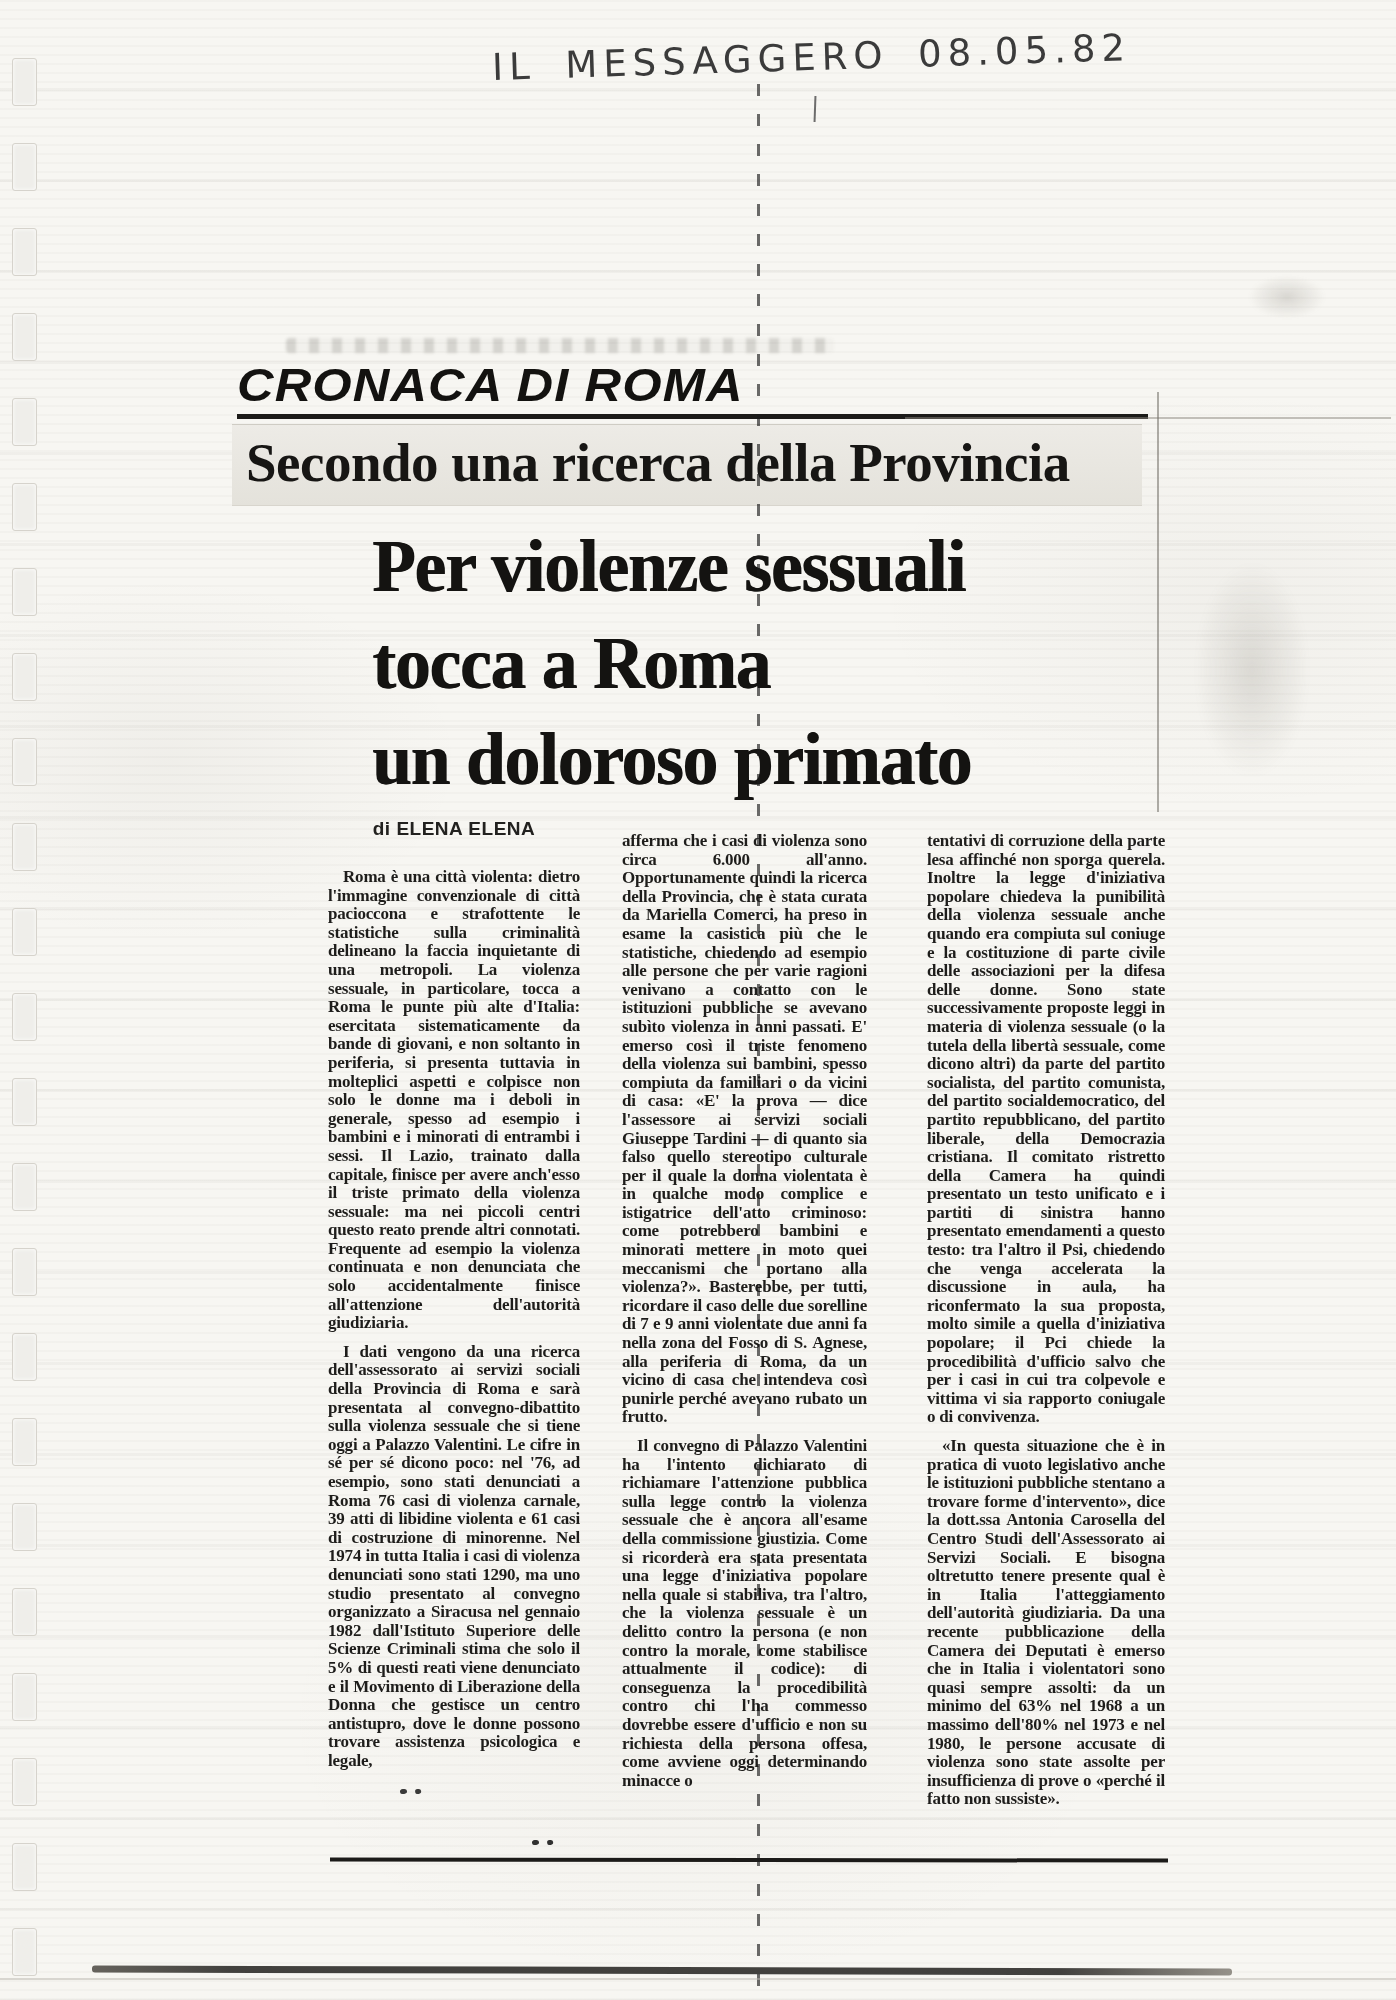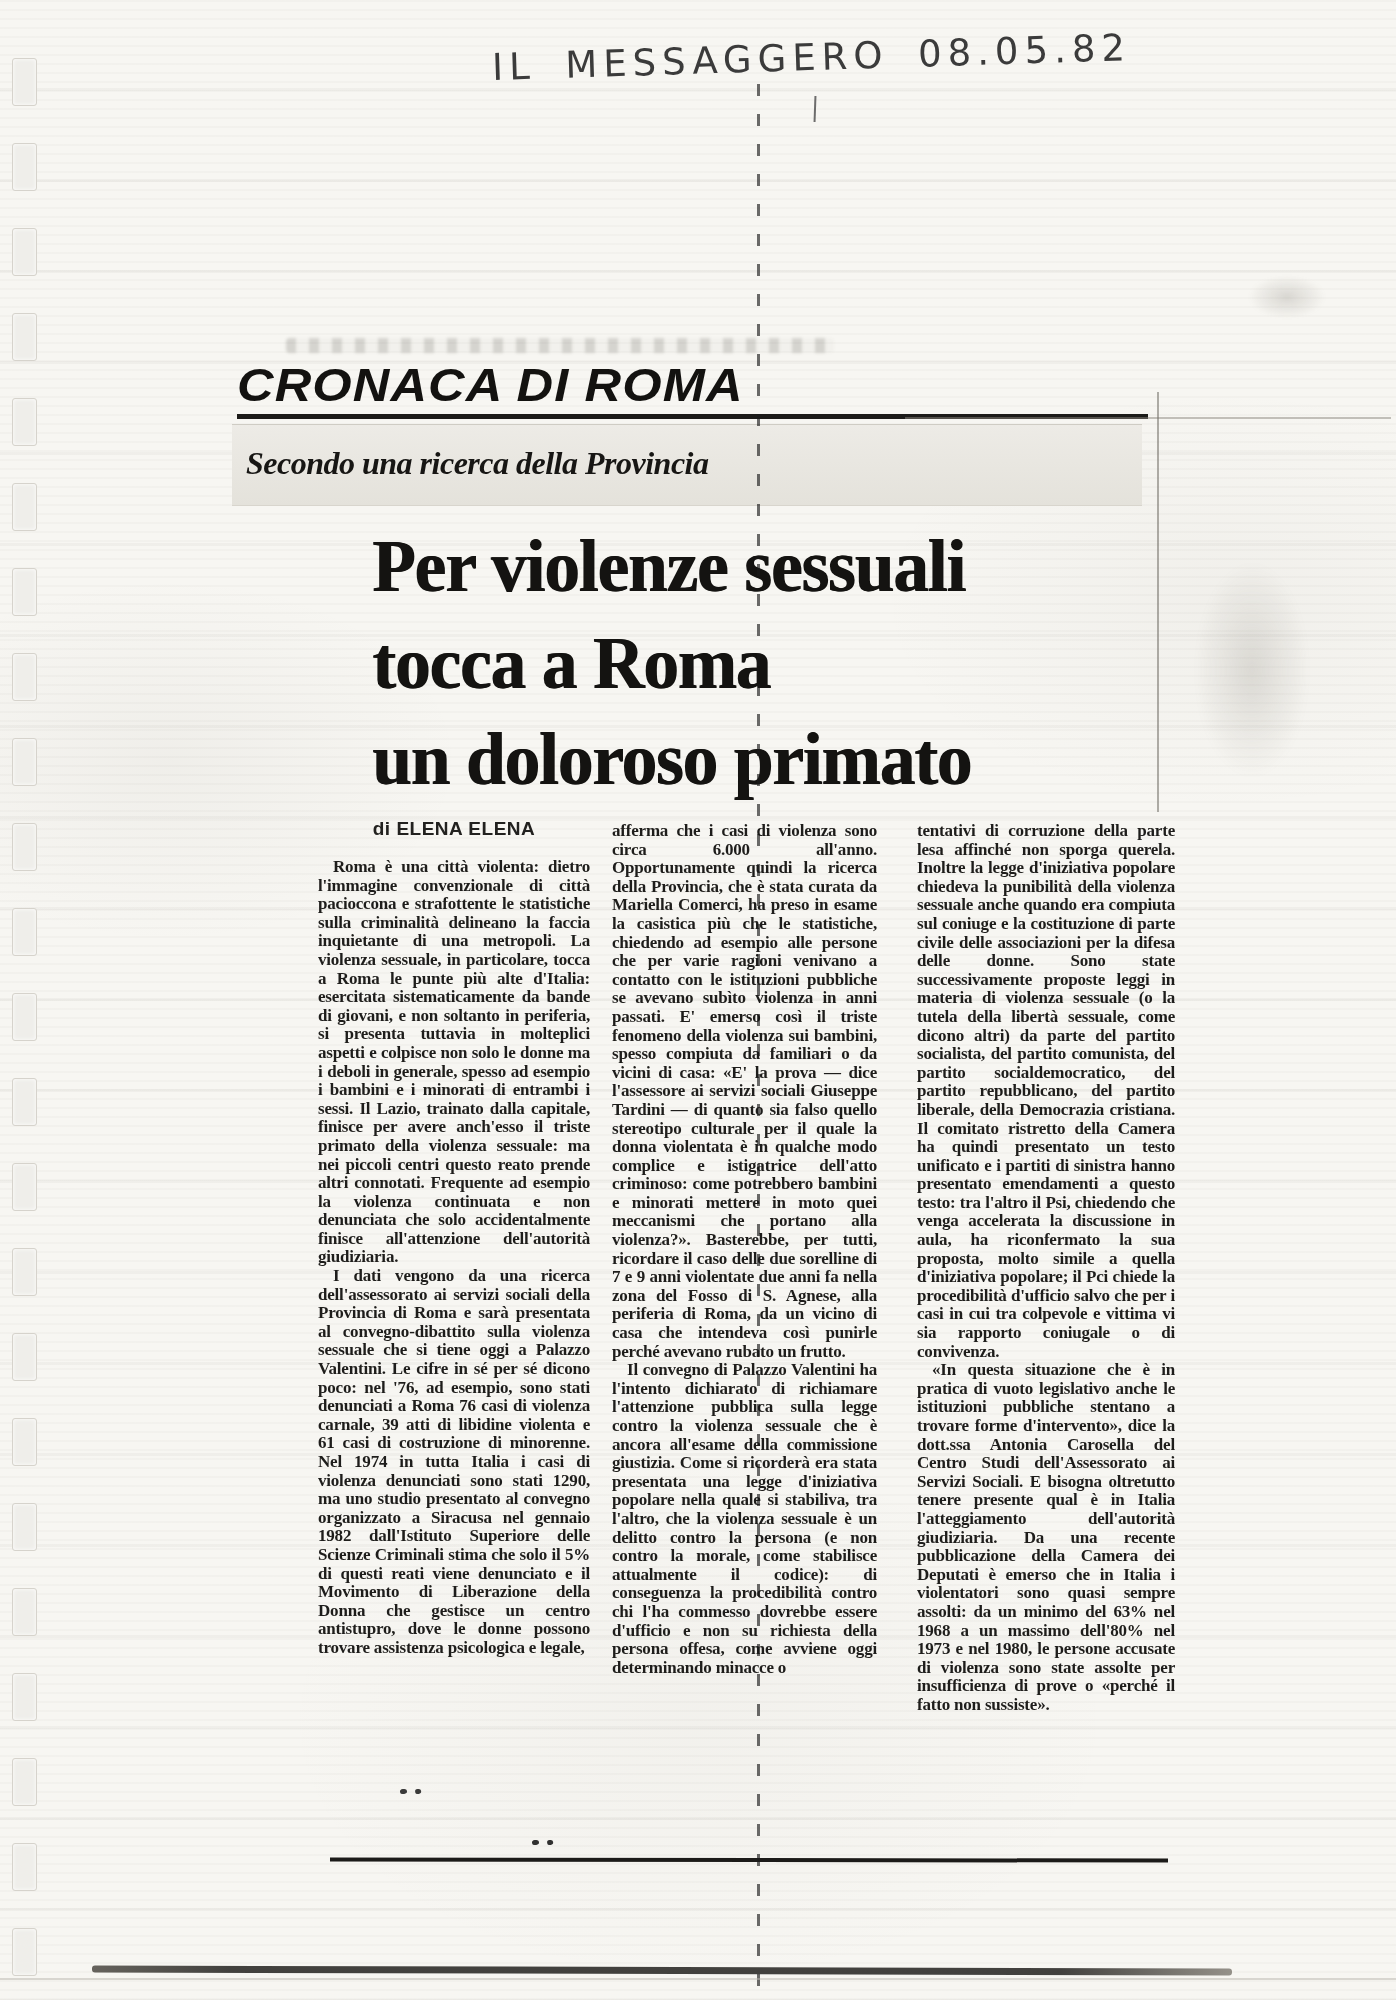--- a/index.html
+++ b/index.html
@@ -52,22 +52,22 @@
     filter:blur(1.5px);opacity:.5;border-radius:4px;
   }
   
   .kicker-band{
     position:absolute;left:232px;top:424px;width:910px;height:80px;
     background:linear-gradient(180deg,#edebe6,#e4e2db);
     border-top:1px solid #cfccc4;border-bottom:1px solid #d8d5cd;
   }
   .kicker{
     position:absolute;left:14px;top:12px;
-    font-family:"Liberation Serif", serif;font-weight:bold;font-size:32px;line-height:52px;
-    color:#171614;white-space:nowrap;letter-spacing:-0.5px;font-style:italic;
+    font-family:"Liberation Serif", serif;font-weight:bold;font-size:55px;line-height:52px;
+    color:#171614;white-space:nowrap;letter-spacing:-0.5px;
   }
   
   .headline{
     position:absolute;left:372px;top:518px;margin:0;
     font-family:"Liberation Serif", serif;font-weight:bold;
     font-size:71px;line-height:93px;letter-spacing:-1px;color:#141311;
     transform:scaleY(1.04);transform-origin:left top;
   }
   .headline .hl{display:block;white-space:nowrap;text-shadow:1px 0 0 #141311;}
   
@@ -76,21 +76,21 @@
     font-family:"Liberation Sans", sans-serif;font-weight:bold;font-size:19px;color:#22211f;
     letter-spacing:.5px;
   }
   
   .col{
     position:absolute;width:265px;
     font-family:"Liberation Serif", serif;font-weight:bold;
     font-size:17px;line-height:18.6px;color:var(--ink);
     text-align:justify;letter-spacing:-0.2px;
   }
-  .col p{margin:0;hyphens:auto;-webkit-hyphens:auto;}
+  .col p{margin:10px;hyphens:auto;-webkit-hyphens:auto;}
   .col p.indent{text-indent:15px;}
   .col1{left:318px;top:858px;width:272px;}
   .col2{left:612px;top:822px;}
   .col3{left:917px;top:822px;width:258px;}
   
   .bottom-rule{position:absolute;left:330px;top:1858px;width:838px;height:4px;background:var(--rule);transform:rotate(.08deg);}
   .bottom-band{
     position:absolute;left:92px;top:1967px;width:1140px;height:7px;border-radius:3px;
     background:linear-gradient(90deg,#55524c,#2e2d2a 12%,#2e2d2a 85%,#8a867e);
     transform:rotate(.15deg);opacity:.9;

